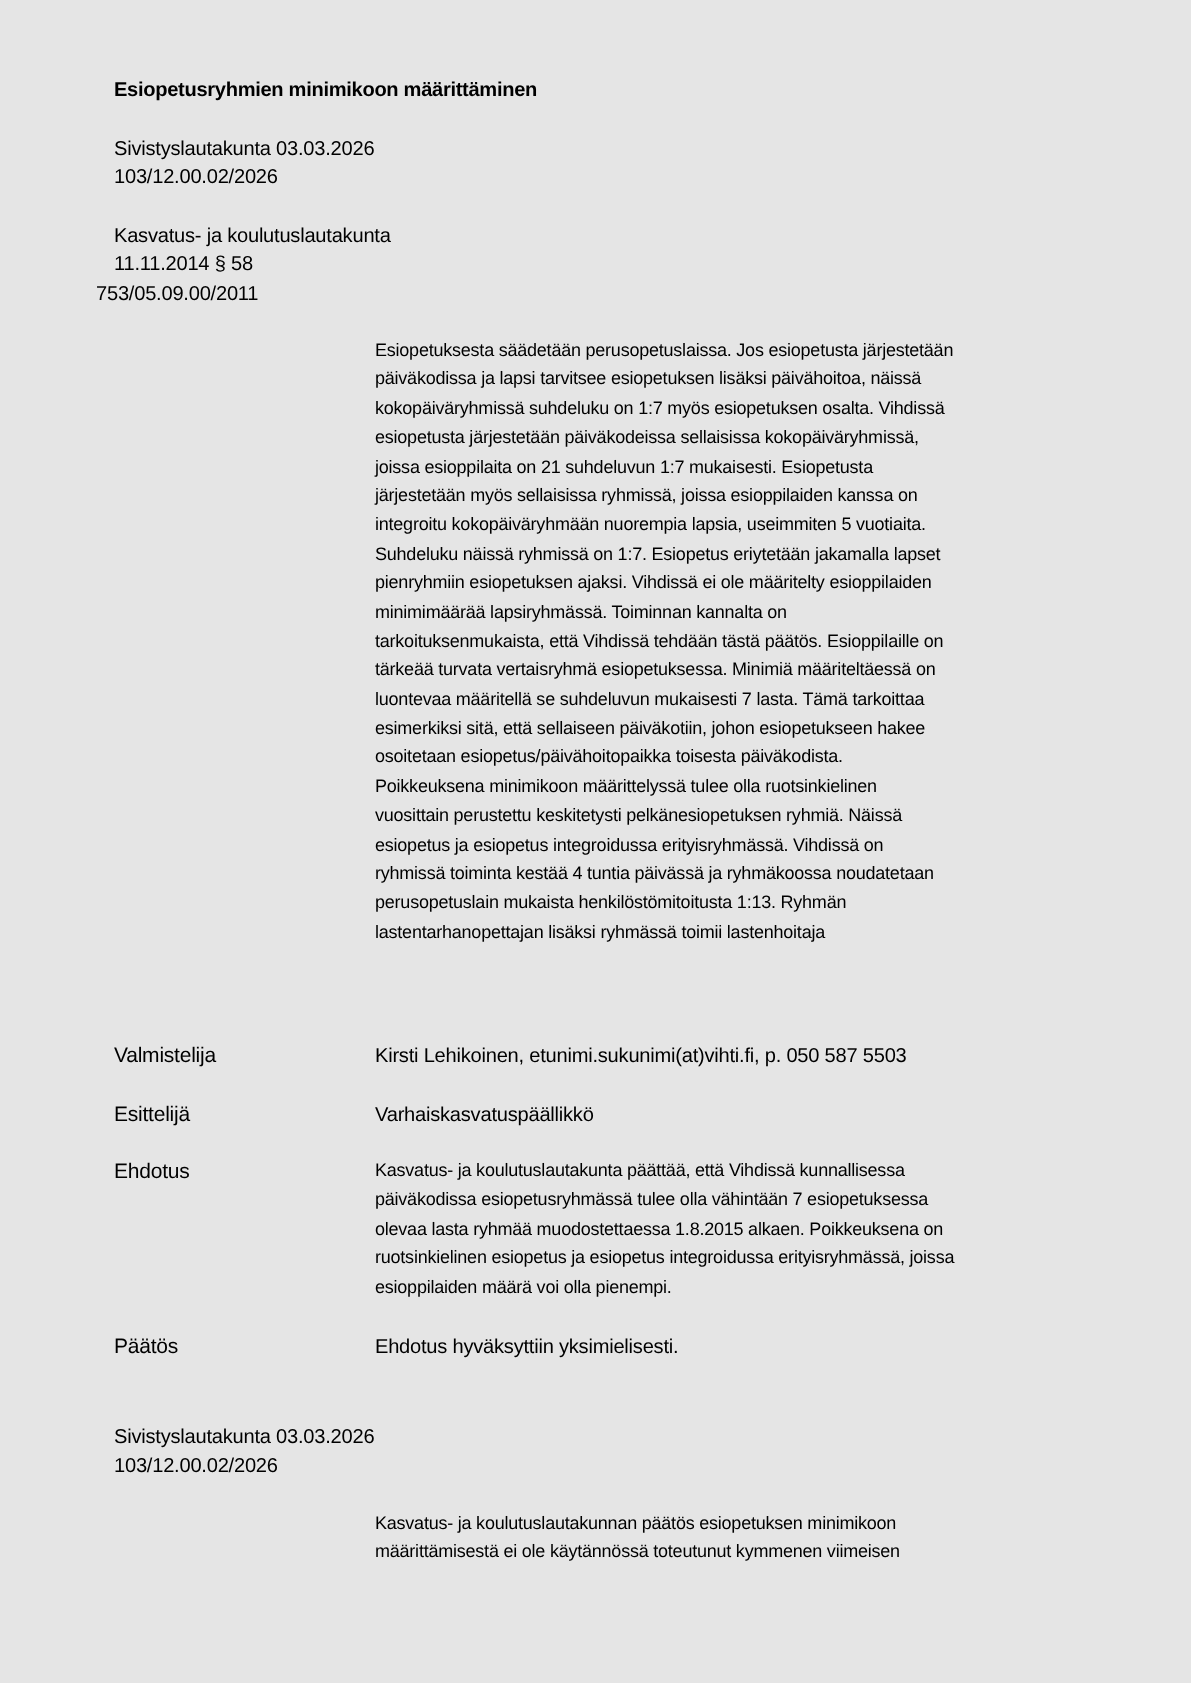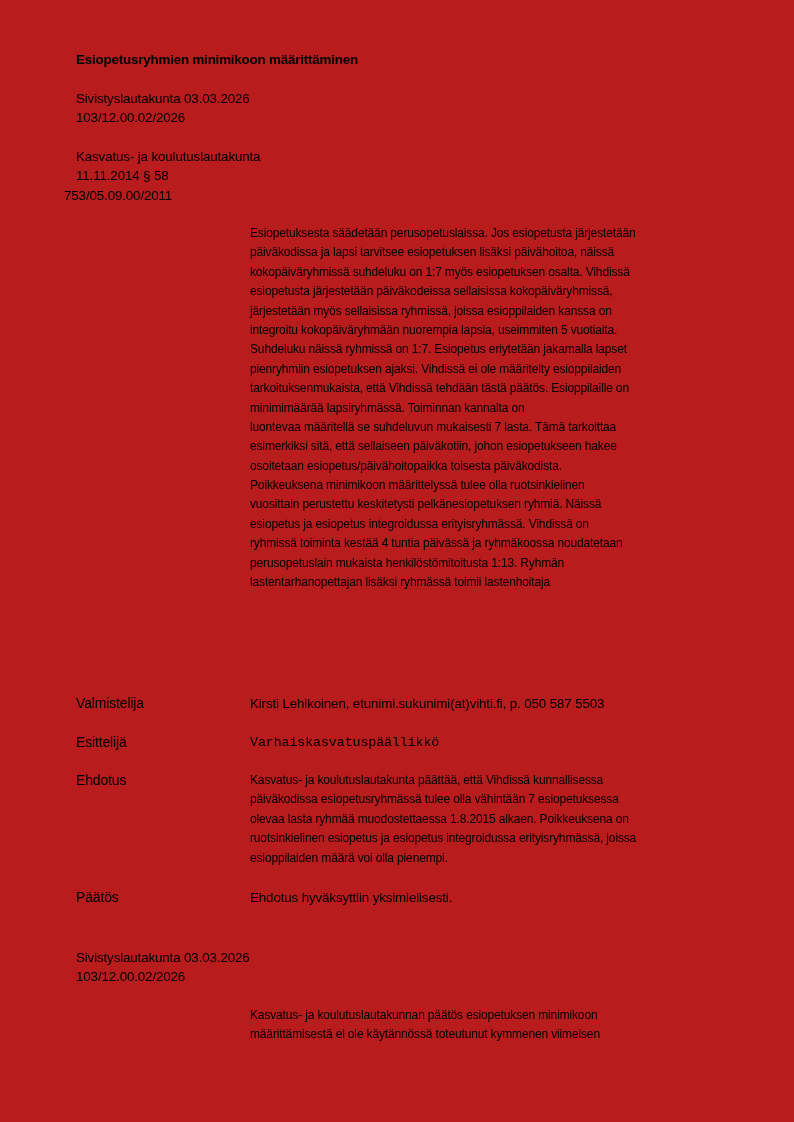--- a/index.html
+++ b/index.html
@@ -13,21 +13,21 @@
     position: relative;
     overflow: hidden;
     font-family: "Liberation Sans", sans-serif;
     color: #000000;
   }
   .page {
     position: absolute;
     left: 0; top: 0;
     width: 794px;
     height: 1122px;
-    background: #b91c1c;
+    background: #e5e5e5;
   }
   .abs {
     position: absolute;
     white-space: nowrap;
     font-size: 13.4px;
     line-height: 19.4px;
     letter-spacing: -0.15px;
   }
   .title {
     font-weight: bold;
@@ -65,42 +65,44 @@
 
   <div class="abs" style="left:76px; top:147px;text-align:right;">Kasvatus- ja koulutuslautakunta</div>
   <div class="abs" style="left:76px; top:166px;">11.11.2014 § 58</div>
   <div class="abs" style="left:64px; top:186px;">753/05.09.00/2011</div>
 
   <div class="block" style="left:250px; top:224px;">
     <span class="line">Esiopetuksesta säädetään perusopetuslaissa. Jos esiopetusta järjestetään</span>
     <span class="line">päiväkodissa ja lapsi tarvitsee esiopetuksen lisäksi päivähoitoa, näissä</span>
     <span class="line">kokopäiväryhmissä suhdeluku on 1:7 myös esiopetuksen osalta. Vihdissä</span>
     <span class="line">esiopetusta järjestetään päiväkodeissa sellaisissa kokopäiväryhmissä,</span>
+    <span class="line">joissa esioppilaita on 21 suhdeluvun 1:7 mukaisesti. Esiopetusta</span>
     <span class="line">järjestetään myös sellaisissa ryhmissä, joissa esioppilaiden kanssa on</span>
     <span class="line">integroitu kokopäiväryhmään  nuorempia  lapsia, useimmiten 5 vuotiaita.</span>
     <span class="line">Suhdeluku  näissä ryhmissä on 1:7. Esiopetus eriytetään jakamalla lapset</span>
     <span class="line">pienryhmiin  esiopetuksen ajaksi. Vihdissä ei ole määritelty esioppilaiden</span>
+    <span class="line">minimimäärää  lapsiryhmässä. Toiminnan kannalta on</span>
     <span class="line">tarkoituksenmukaista,  että Vihdissä tehdään tästä päätös.  Esioppilaille on</span>
-    <span class="line">minimimäärää  lapsiryhmässä. Toiminnan kannalta on</span>
+    <span class="line">tärkeää turvata vertaisryhmä  esiopetuksessa. Minimiä määriteltäessä on</span>
     <span class="line">luontevaa  määritellä se suhdeluvun mukaisesti 7 lasta. Tämä tarkoittaa</span>
     <span class="line">esimerkiksi sitä, että sellaiseen päiväkotiin, johon esiopetukseen hakee</span>
     <span class="line">osoitetaan esiopetus/päivähoitopaikka  toisesta päiväkodista.</span>
     <span class="line">Poikkeuksena  minimikoon  määrittelyssä tulee olla ruotsinkielinen</span>
     <span class="line">vuosittain perustettu keskitetysti pelkänesiopetuksen ryhmiä.  Näissä</span>
     <span class="line">esiopetus ja esiopetus integroidussa erityisryhmässä. Vihdissä on</span>
     <span class="line">ryhmissä toiminta  kestää 4 tuntia  päivässä ja ryhmäkoossa  noudatetaan</span>
     <span class="line">perusopetuslain mukaista henkilöstömitoitusta  1:13. Ryhmän</span>
     <span class="line">lastentarhanopettajan  lisäksi ryhmässä toimii lastenhoitaja</span>
   </div>
 
   <div class="label" style="top:694px;">Valmistelija</div>
   <div class="abs" style="left:250px; top:694px;">Kirsti Lehikoinen, etunimi.sukunimi(at)vihti.fi,  p. 050 587 5503</div>
 
   <div class="label" style="top:733px;">Esittelijä</div>
-  <div class="abs" style="left:250px; top:733px;font-family:Liberation Mono, monospace;">Varhaiskasvatuspäällikkö</div>
+  <div class="abs" style="left:250px; top:733px;">Varhaiskasvatuspäällikkö</div>
 
   <div class="label" style="top:771px;">Ehdotus</div>
   <div class="block" style="left:250px; top:771px;">
     <span class="line">Kasvatus- ja koulutuslautakunta  päättää, että Vihdissä kunnallisessa</span>
     <span class="line">päiväkodissa esiopetusryhmässä tulee olla vähintään 7 esiopetuksessa</span>
     <span class="line">olevaa lasta ryhmää  muodostettaessa 1.8.2015 alkaen. Poikkeuksena on</span>
     <span class="line">ruotsinkielinen esiopetus ja esiopetus integroidussa erityisryhmässä, joissa</span>
     <span class="line">esioppilaiden määrä voi olla pienempi.</span>
   </div>
 

